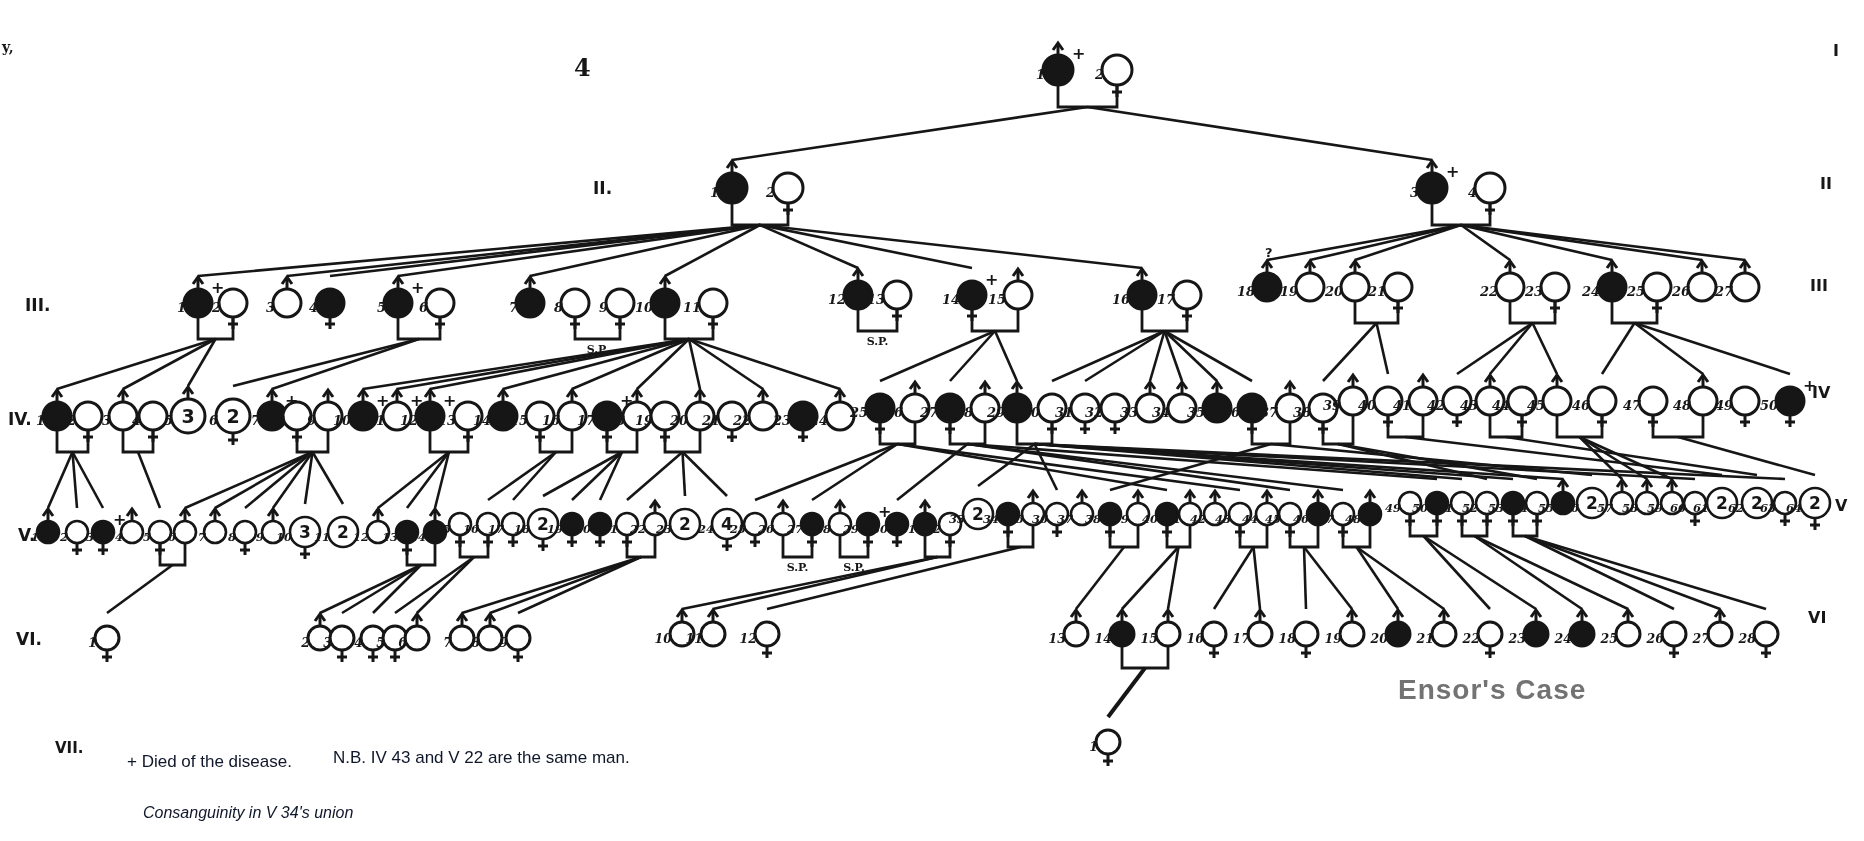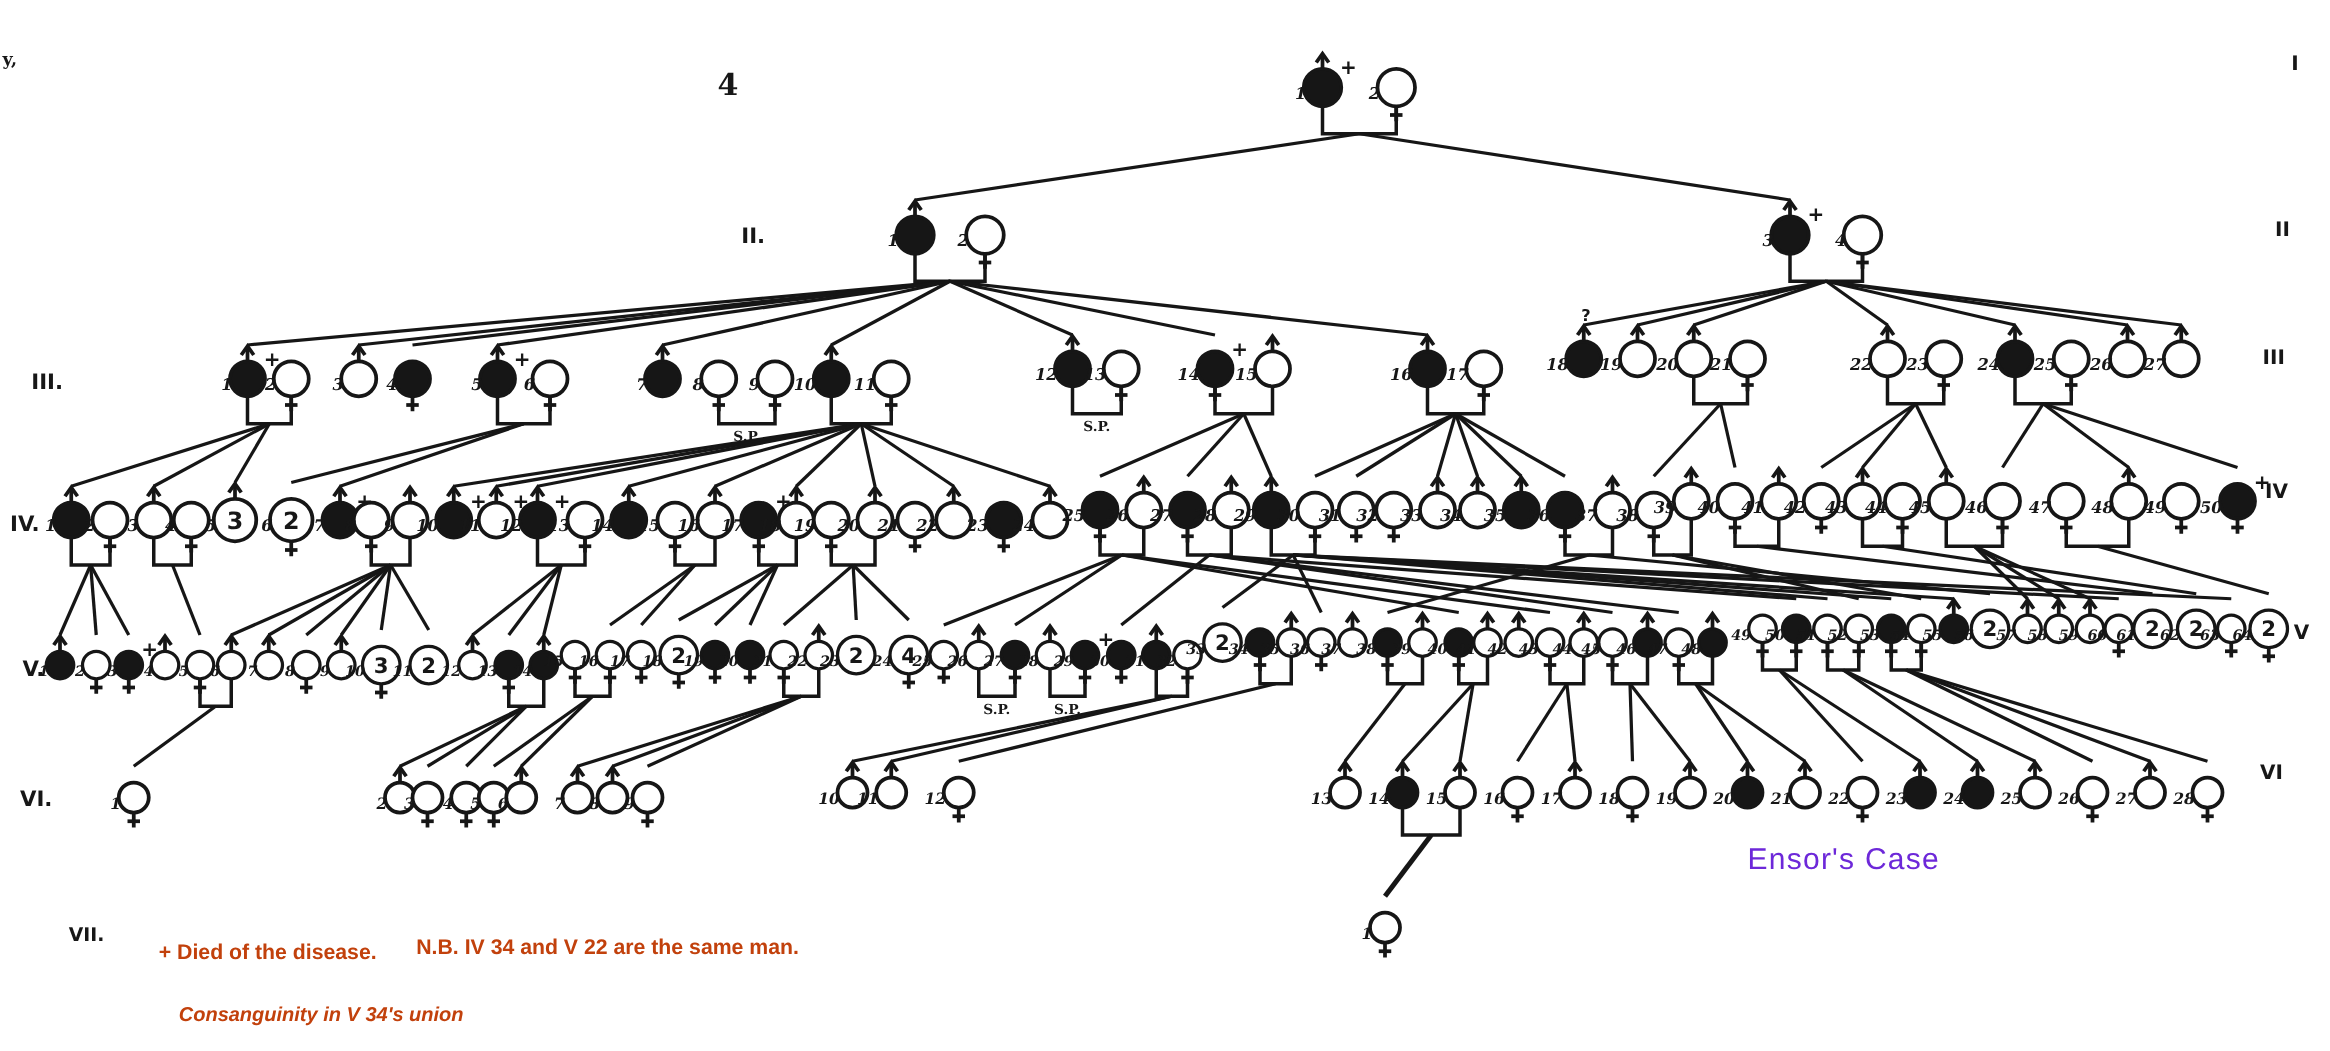--- a/index.html
+++ b/index.html
@@ -1,24 +1,24 @@
 <!DOCTYPE html>
 <html><head>
 <meta charset="utf-8">
 <style>
   html,body{margin:0;padding:0;background:#e8e8e4;}
   .stage{position:relative;width:1864px;height:841px;background:#ffffff;overflow:hidden;
          font-family:"Liberation Sans",sans-serif;color:#151515;}
   .stage svg{position:absolute;left:0;top:0;}
-  .note{position:absolute;font-weight:700;font-size:17px;white-space:nowrap;color:#c2410c;}
+  .note{position:absolute;font-weight:400;font-size:17px;white-space:nowrap;color:#0f172a;}
   .note-died{left:127px;top:752px;}
   .note-same{left:333px;top:748px;}
   .note-consang{left:143px;top:804px;font-style:italic;font-size:16px;}
-  .case-title{position:absolute;left:1398px;top:674px;font-weight:400;font-size:24px;
-              letter-spacing:1px;color:#6d28d9;}
+  .case-title{position:absolute;left:1398px;top:674px;font-weight:700;font-size:28px;
+              letter-spacing:1px;color:#737373;}
   svg .ink{stroke:#161616;fill:none;}
   svg text{fill:#171717;}
   .num{font-family:"DejaVu Serif",serif;font-style:italic;font-weight:700;}
   .cnum{font-family:"DejaVu Sans",sans-serif;font-weight:700;}
   .roman{font-family:"DejaVu Sans",sans-serif;font-weight:700;}
   .plus{font-family:"DejaVu Sans",sans-serif;font-weight:700;}
   .sp{font-family:"DejaVu Serif",serif;font-weight:700;}
   .artifact{font-family:"DejaVu Serif",serif;font-weight:700;}
 </style>
 </head>
@@ -1377,16 +1377,16 @@
         <text x="1820" y="189" font-size="16" class="roman">II</text>
         <text x="1810" y="291" font-size="16" class="roman">III</text>
         <text x="1812" y="398" font-size="16" class="roman">IV</text>
         <text x="1835" y="511" font-size="16" class="roman">V</text>
         <text x="1808" y="623" font-size="16" class="roman">VI</text>
         <text x="2" y="52" font-size="14" class="artifact">y,</text>
         <text x="574" y="76" font-size="24" class="artifact">4</text>
       </g>
     </svg>
   <div class="note note-died">+ Died of the disease.</div>
-  <div class="note note-same">N.B. IV 34 and V 22 are the same man.</div>
+  <div class="note note-same">N.B. IV 43 and V 22 are the same man.</div>
   <div class="note note-consang">Consanguinity in V  34's union</div>
   <div class="case-title">Ensor's Case</div>
 </div>
 
 </body></html>

